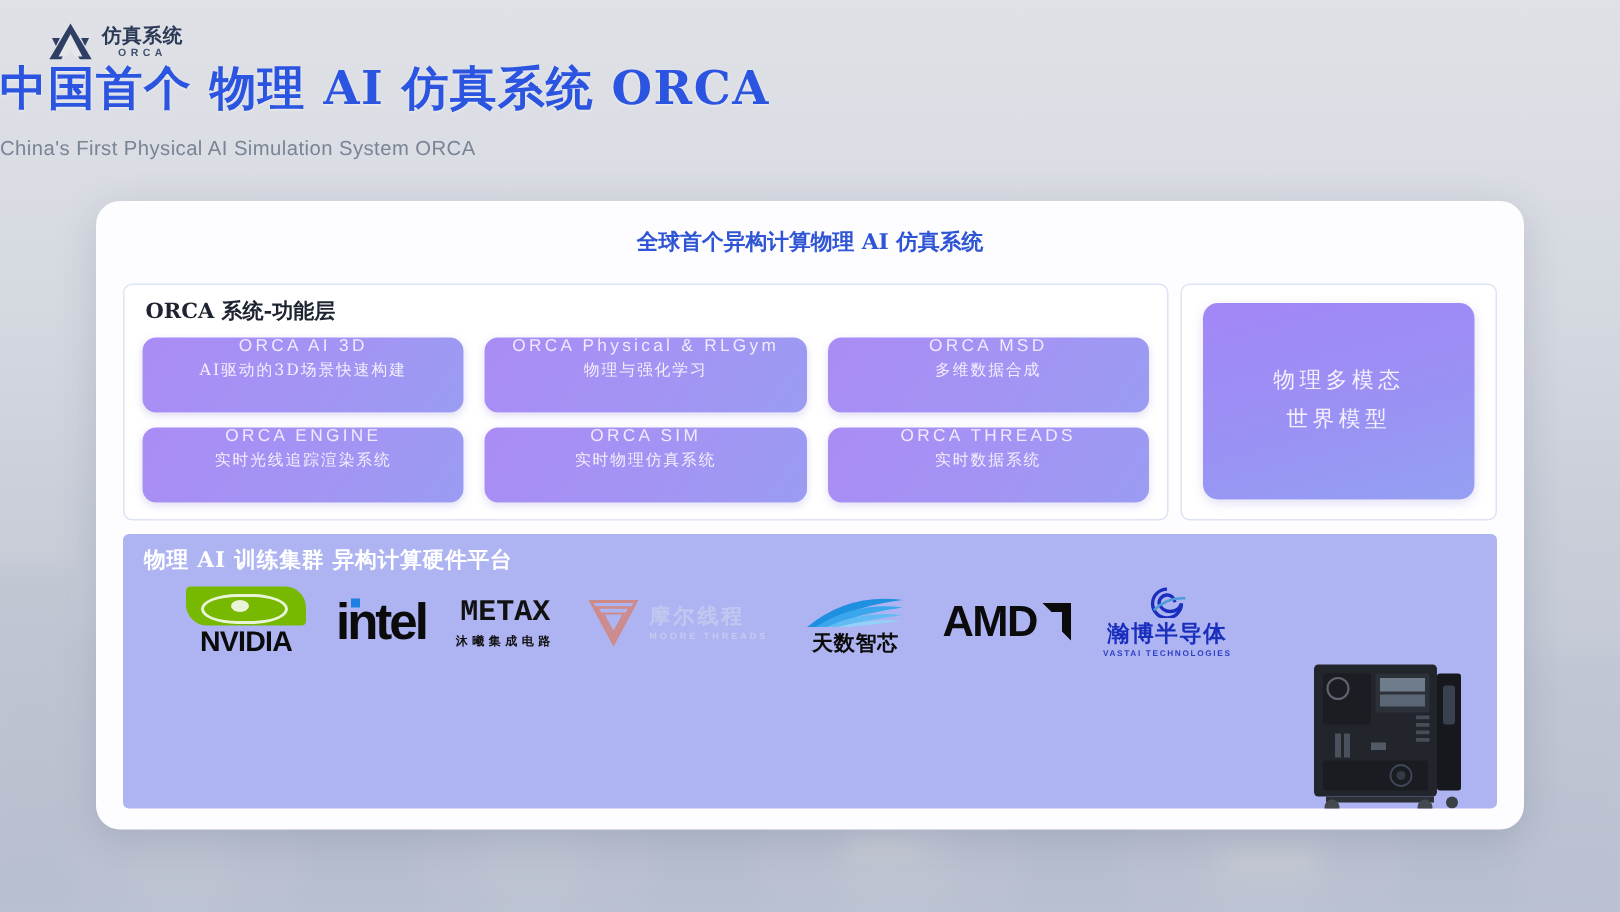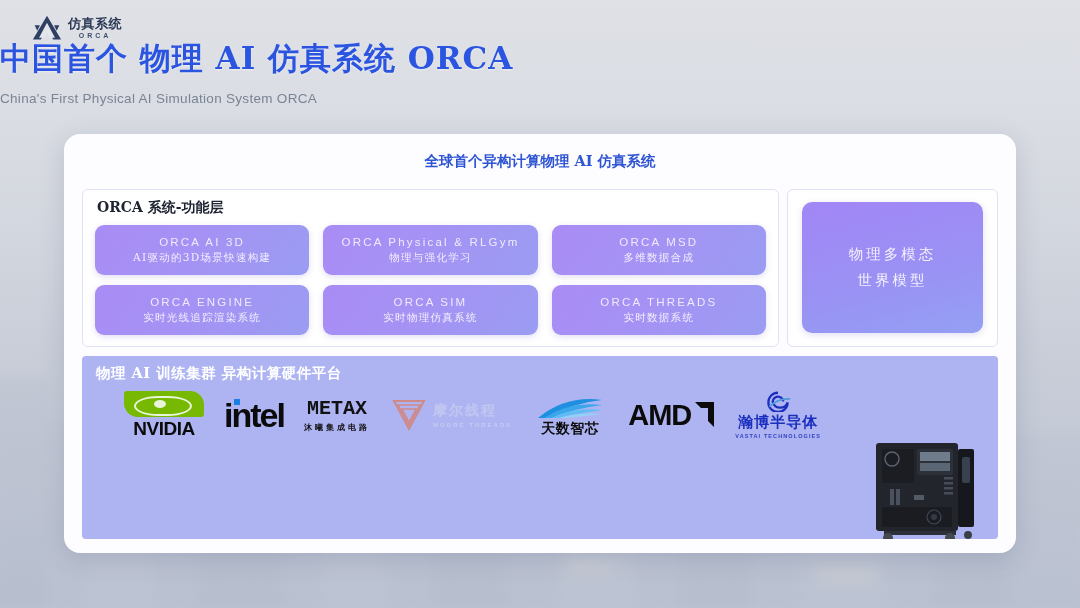--- a/index.html
+++ b/index.html
@@ -71,21 +71,21 @@
     box-shadow: 0 2px 6px rgba(70,80,200,.22);
   }
 
   
   #mid { display: flex; gap: 8px; margin-top: 9px; }
   #orca-panel { flex: 1 1 auto; }
   #orca-grid { display: grid; grid-template-columns: repeat(3,1fr); gap: 10px 14px; }
   .chip-fn {
     height: 50px; border-radius: 9px;
     background: linear-gradient(125deg, #a98cf5 0%, #a592f4 45%, #9a9cf2 100%);
-    display: flex; flex-direction: column; align-items: center; justify-content: center;
+    display: flex; flex-direction: column; align-items: center; justify-content: flex-start;
     box-shadow: 0 2px 6px rgba(110,90,200,.20);
   }
   .chip-fn .en { color: #efeaff; font-size: 11.5px; letter-spacing: 2.2px; }
   .chip-fn .cn { color: #f3eeff; font-size: 10.5px; letter-spacing: 1.3px; margin-top: 3px;
                  font-family:"DejaVu Serif","Liberation Serif",serif; }
 
   #wm-panel { flex: 0 0 211px; display: flex; }
   #wm-chip {
     flex: 1; border-radius: 10px; margin: 4px 2px 2px;
     background: linear-gradient(165deg, #a286f6 0%, #9a91f4 55%, #94a0f3 100%);

